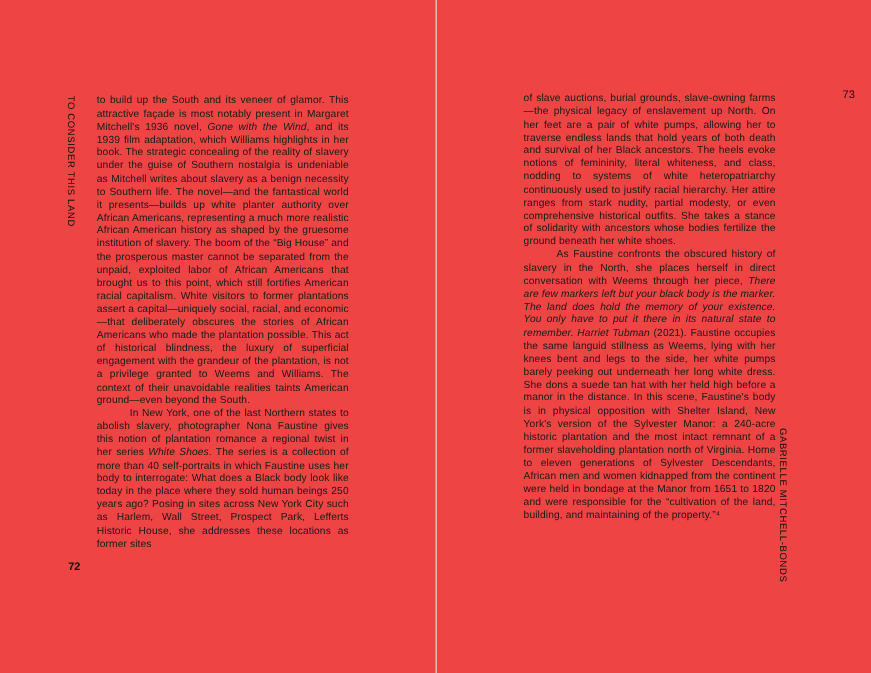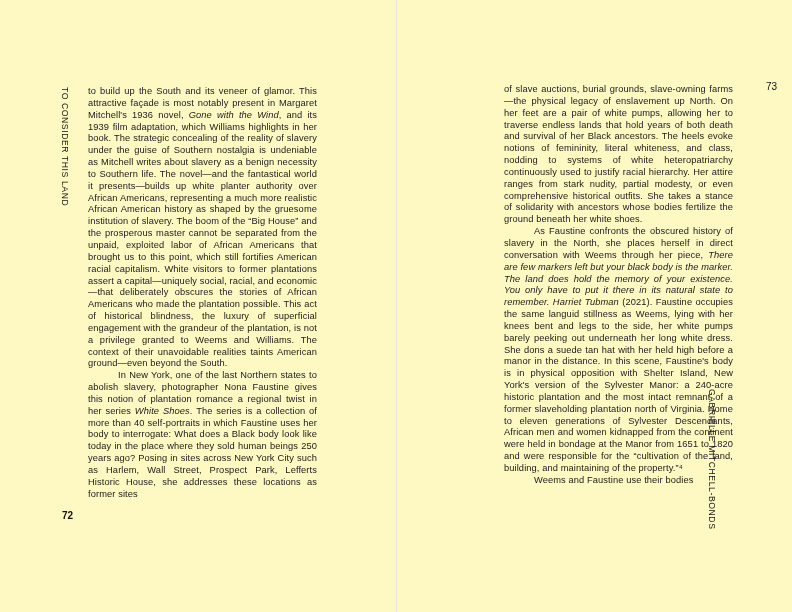--- a/index.html
+++ b/index.html
@@ -1,42 +1,42 @@
 <!DOCTYPE html>
 <html><head>
 <meta charset="utf-8">
 <style>
   * { margin: 0; padding: 0; box-sizing: border-box; }
   html, body { background: #ffffff; }
   .spread {
     position: relative;
     width: 792px;
     height: 612px;
-    background: #fef9c3;
+    background: #ef4444;
     font-family: "Liberation Sans", sans-serif;
     color: #1a1a1a;
     overflow: hidden;
   }
   .gutter {
     position: absolute;
     left: 396px;
     top: 0;
     width: 1px;
     height: 612px;
     background: #e4e4e4;
   }
   .text-col {
     position: absolute;
     width: 229px;
     font-size: 9.3px;
     line-height: 11.85px;
     letter-spacing: 0.1px;
   }
   .col-left  { left: 88px;  top: 86px; }
-  .col-right { left: 504px; top: 84px; }
+  .col-right { left: 476px; top: 84px; }
   .text-col p { text-align: justify; }
   .text-col p.indent { text-indent: 30px; }
   .ital { font-style: italic; }
   .margin-title {
     position: absolute;
     writing-mode: vertical-rl;
     text-orientation: mixed;
     font-size: 8.6px;
     letter-spacing: 0.6px;
     color: #111;
@@ -69,19 +69,18 @@
 
     <div class="page-num num-left">72</div>
   </div>
 
   <div>
     <div class="page-num num-right">73</div>
 
     <div class="text-col col-right">
       <p><span>of slave auctions, burial grounds, slave-owning farms—the physical legacy of enslavement up North. On her feet are a pair of white pumps, allowing her to traverse endless lands that hold years of both death and survival of her Black ancestors. The heels evoke notions of femininity, literal whiteness, and class, nodding to systems of white heteropatriarchy continuously used to justify racial hierarchy. Her attire ranges from stark nudity, partial modesty, or even comprehensive historical outfits. She takes a stance of solidarity with ancestors whose bodies fertilize the ground beneath her white shoes.</span></p>
       <p class="indent"><span>As Faustine confronts the obscured history of slavery in the North, she places herself in direct conversation with Weems through her piece, </span><span class="ital">There are few markers left but your black body is the marker. The land does hold the memory of your existence. You only have to put it there in its natural state to remember. Harriet Tubman</span><span> (2021). Faustine occupies the same languid stillness as Weems, lying with her knees bent and legs to the side, her white pumps barely peeking out underneath her long white dress. She dons a suede tan hat with her held high before a manor in the distance. In this scene, Faustine's body is in physical opposition with Shelter Island, New York's version of the Sylvester Manor: a 240-acre historic plantation and the most intact remnant of a former slaveholding plantation north of Virginia. Home to eleven generations of Sylvester Descendants, African men and women kidnapped from the continent were held in bondage at the Manor from 1651 to 1820 and were responsible for the “cultivation of the land, building, and maintaining of the property.”⁴</span></p>
-      <p class="indent"><span>Weems and Faustine use their bodies</span></p>
     </div>
 
     <div class="margin-title title-right">GABRIELLE MITCHELL-BONDS</div>
   </div>
 
 </div>
 
 </body></html>

